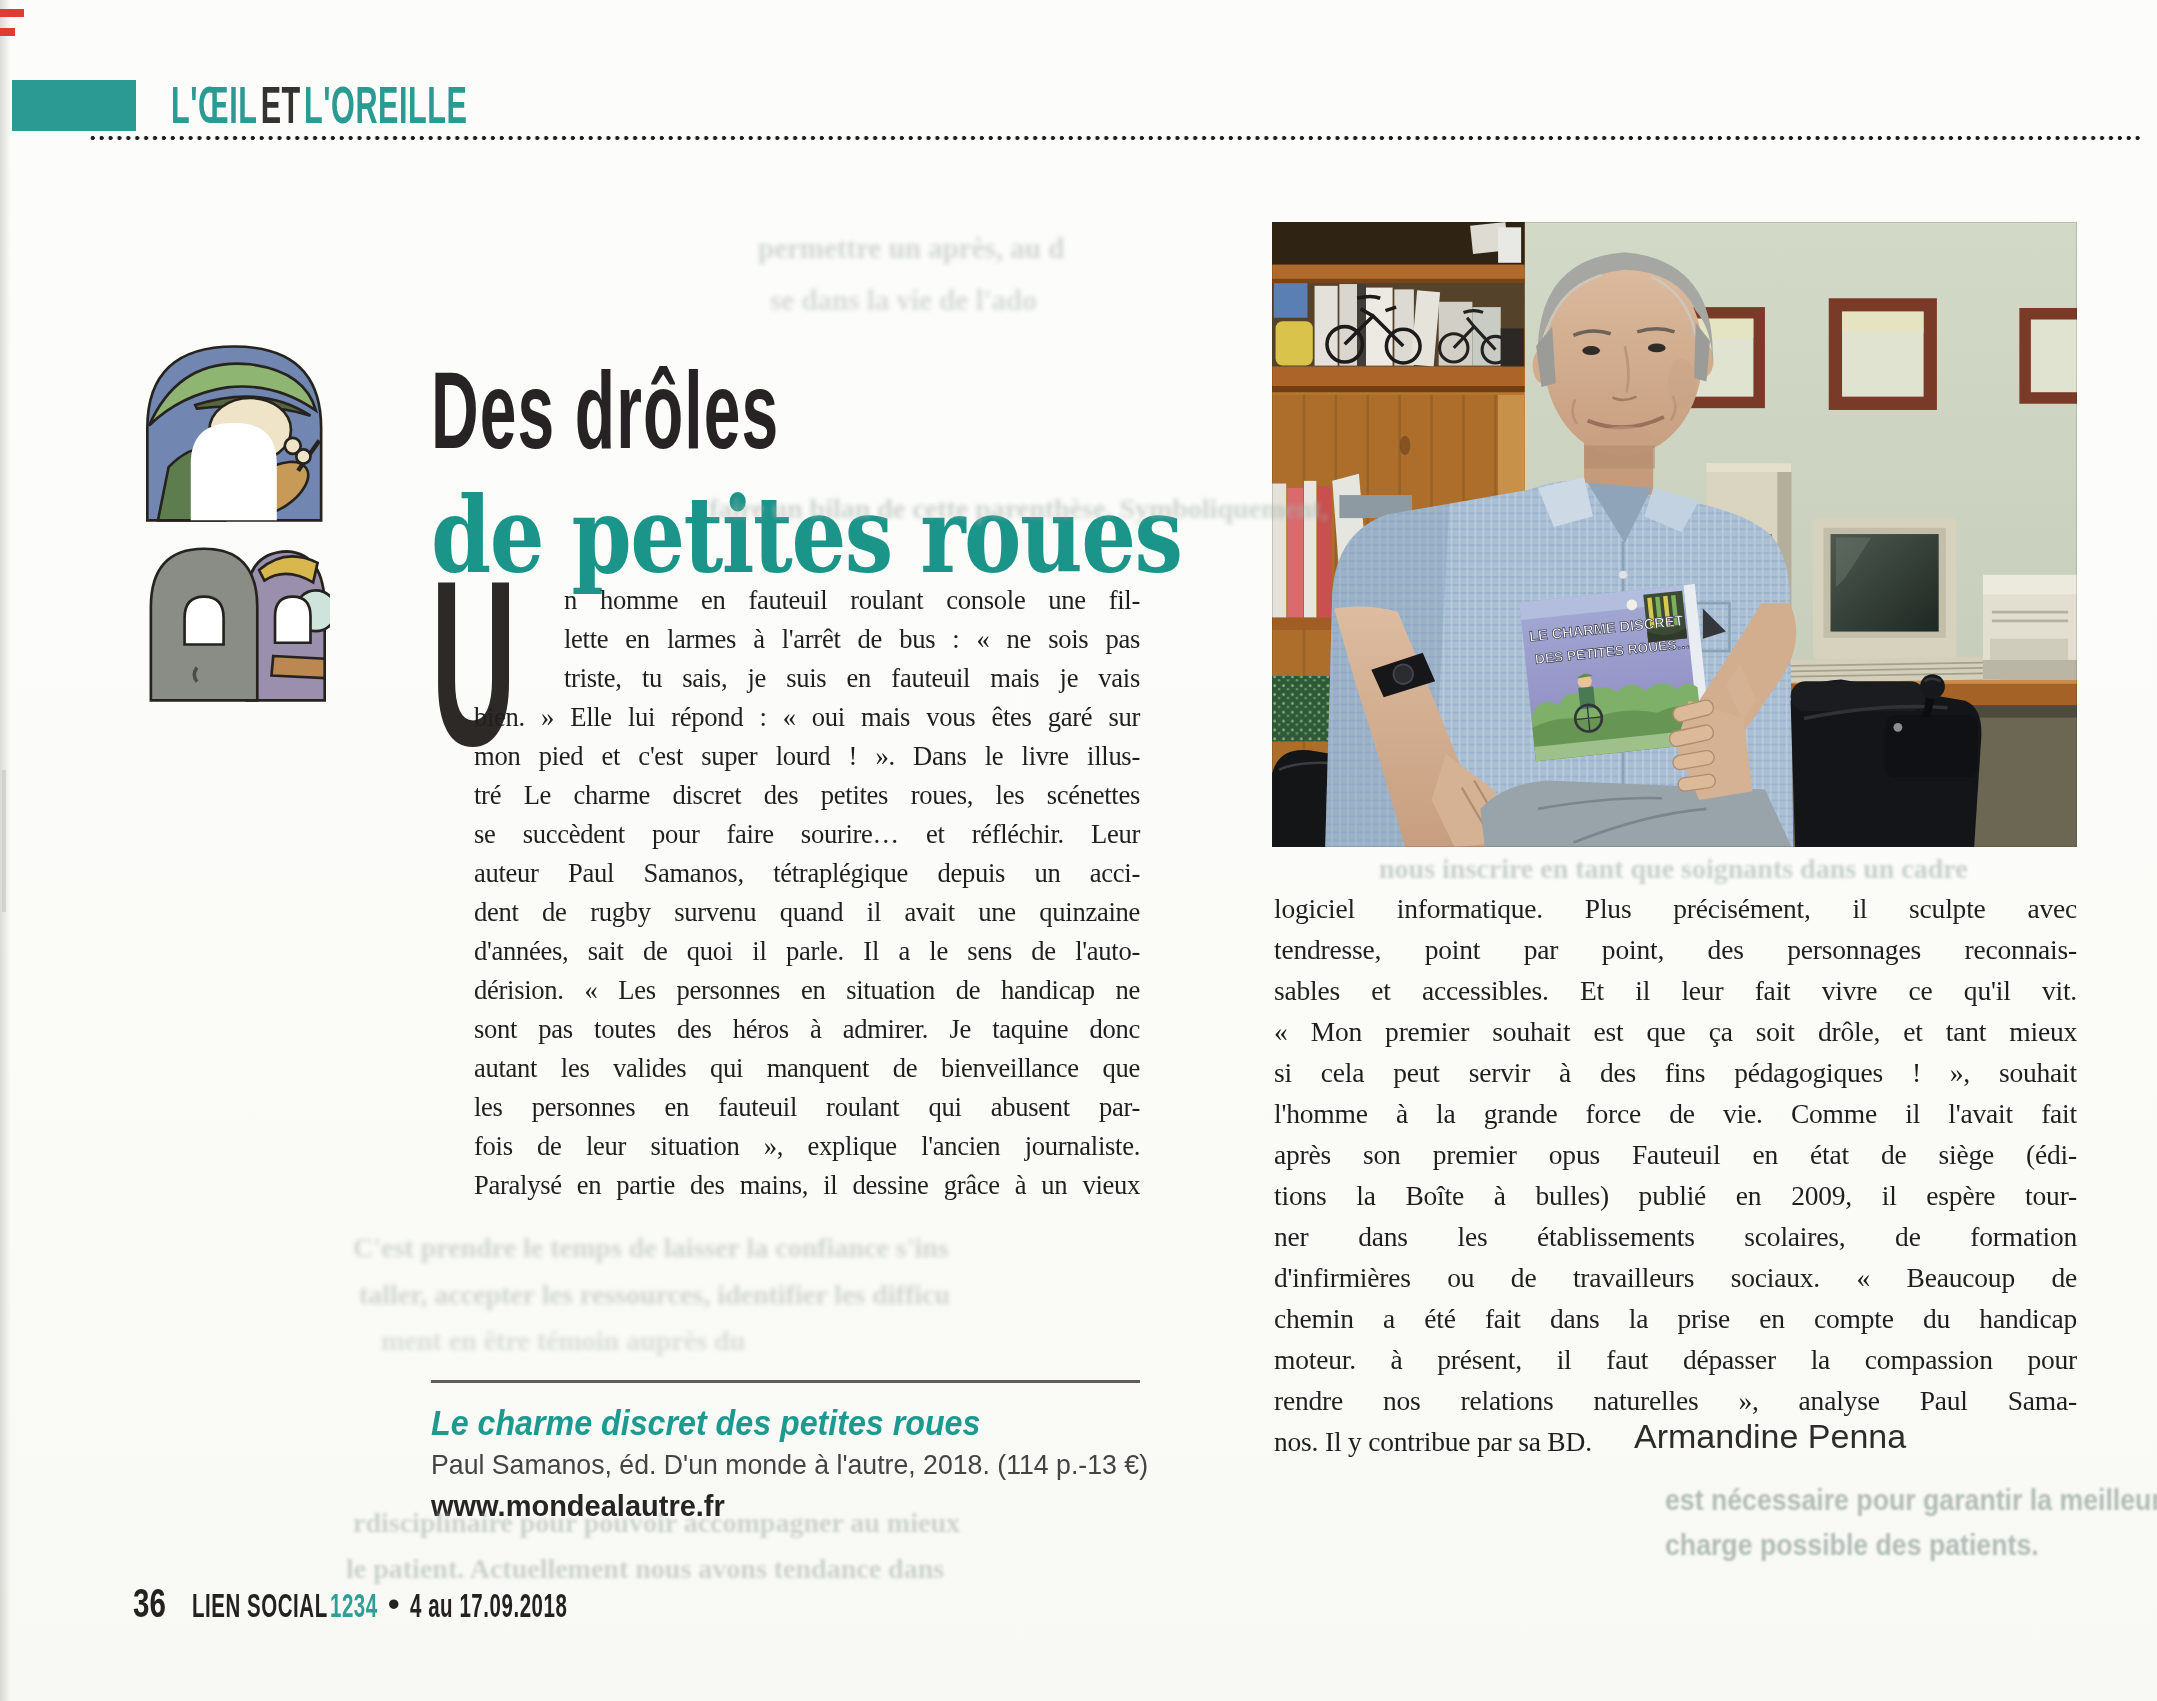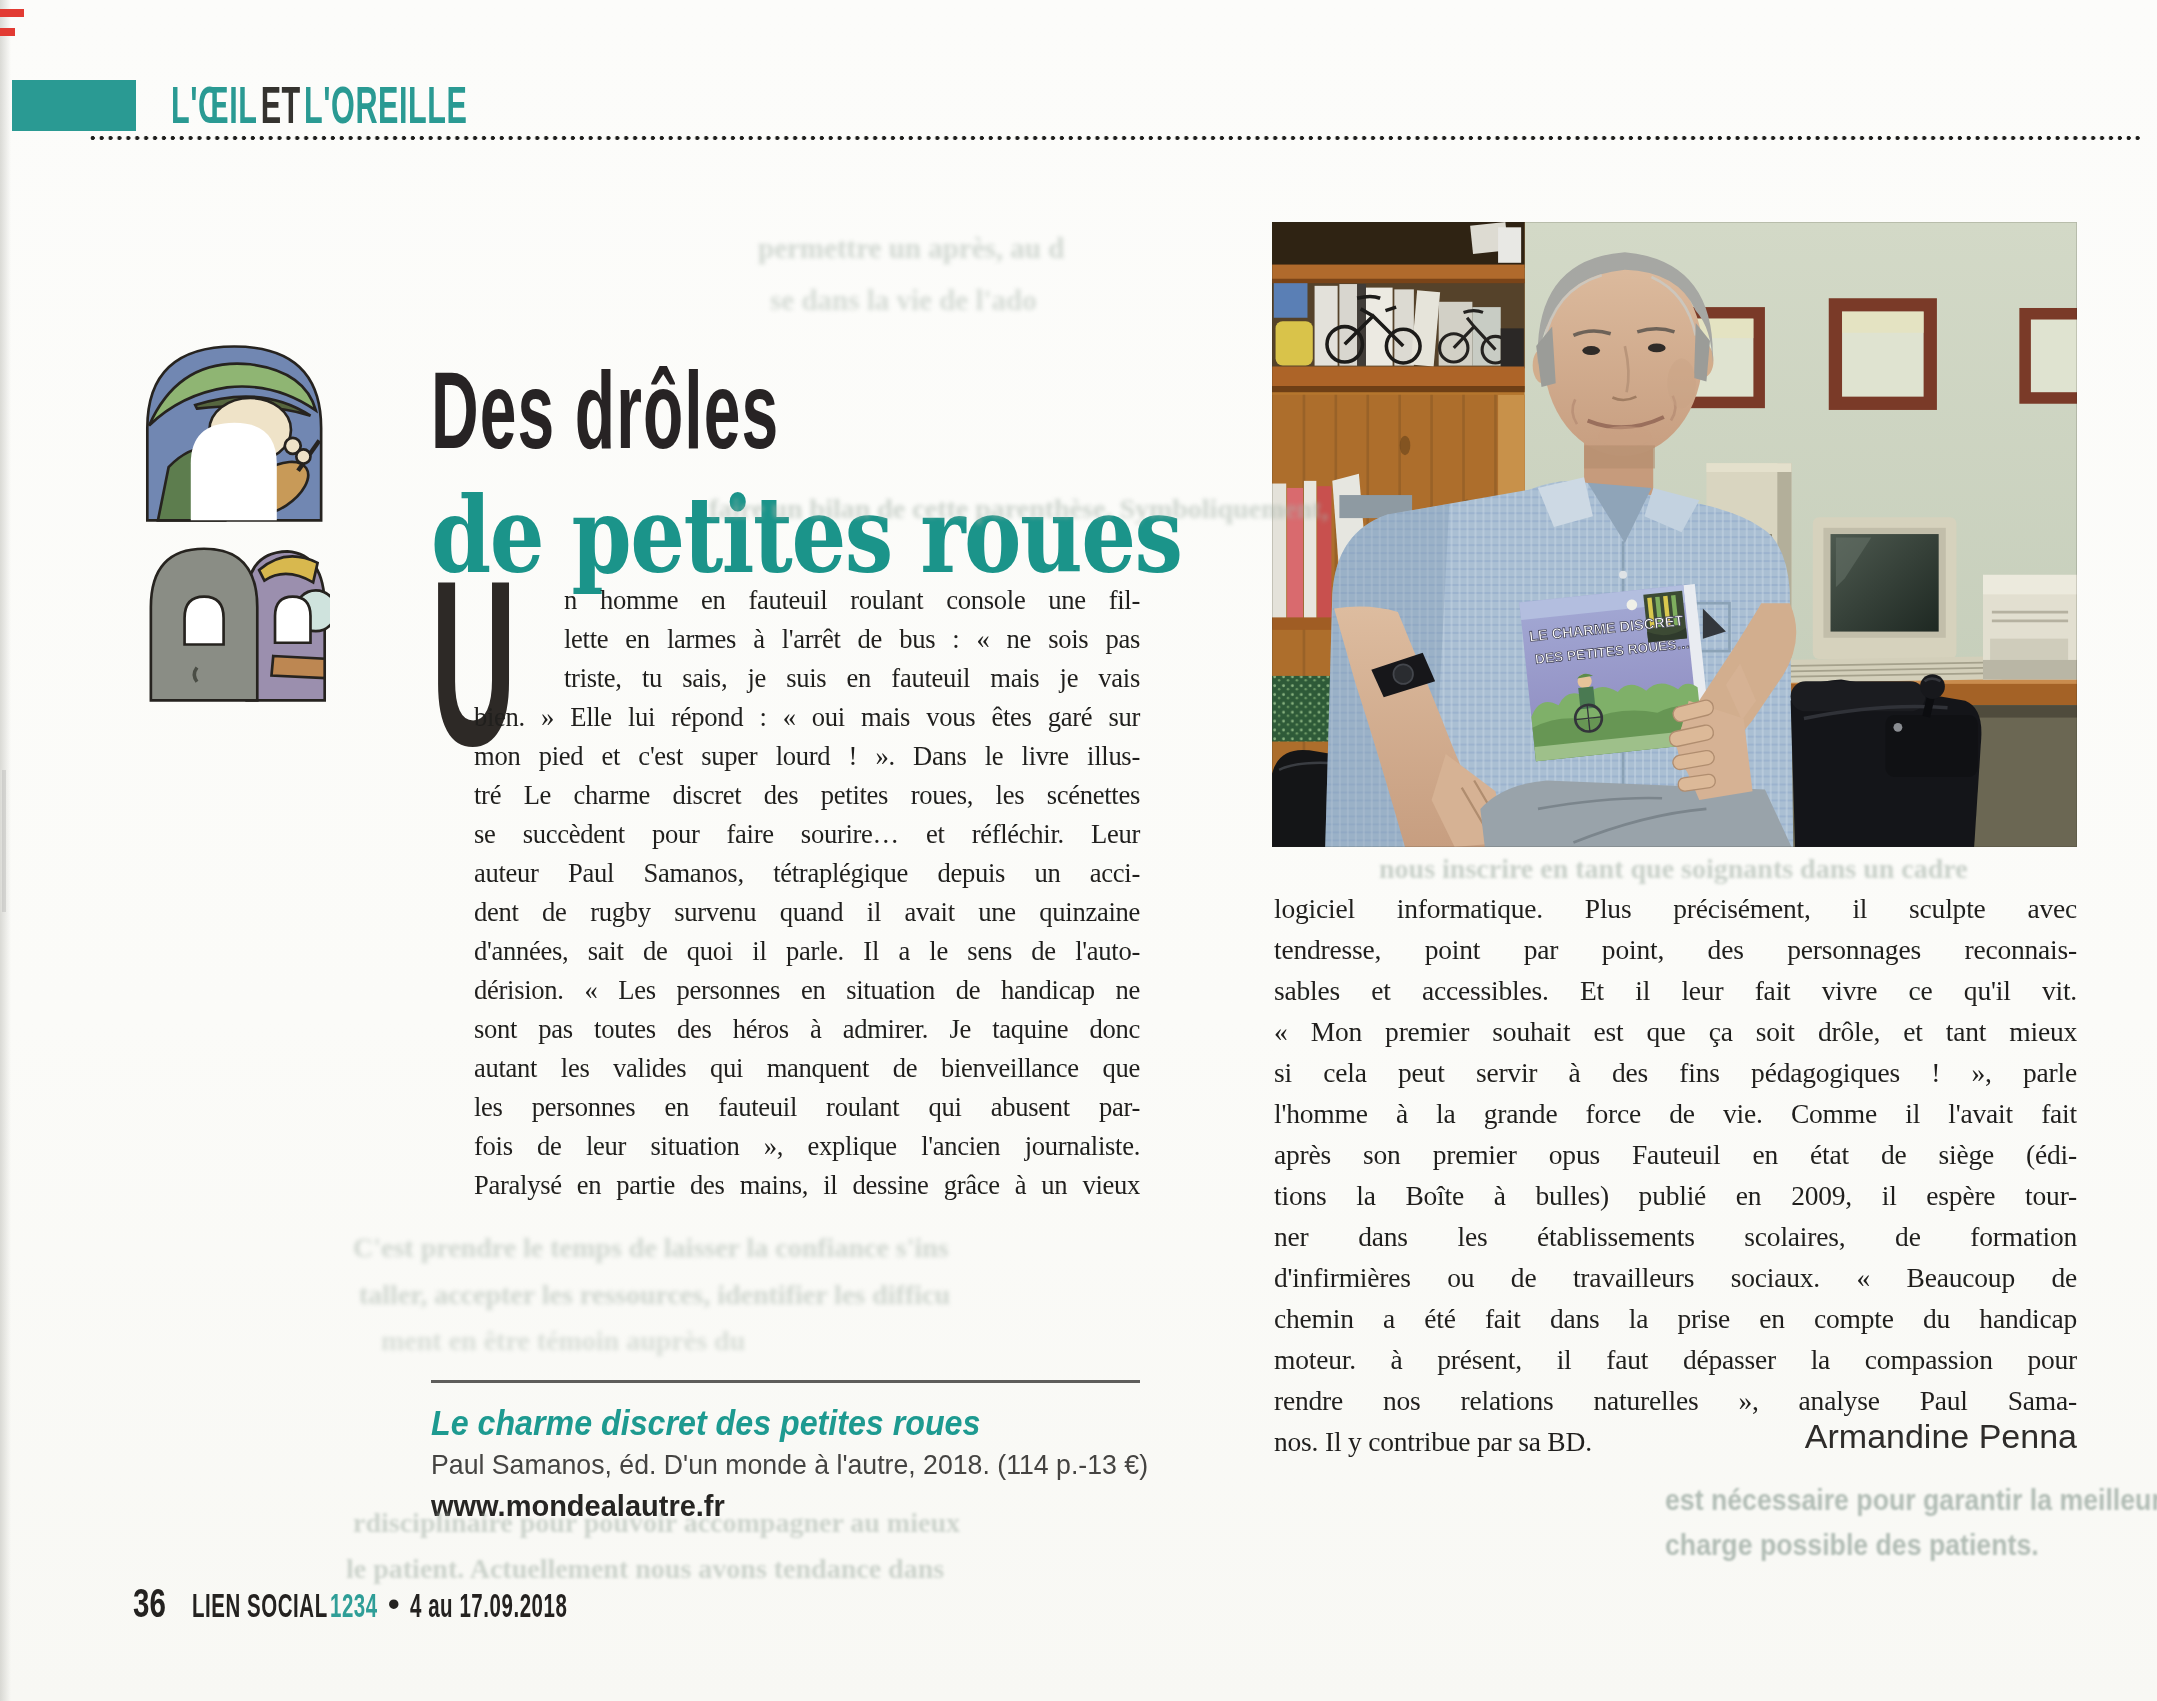--- a/index.html
+++ b/index.html
@@ -25,21 +25,21 @@
   .dropcap{left:431px;top:545px;font-family:"Liberation Sans",sans-serif;font-weight:bold;font-size:236px;line-height:1;color:#2d2926;transform:scaleX(.50);transform-origin:left top;}
   .col{color:#201f1d;}
   .col .tline{text-align:justify;text-align-last:justify;white-space:nowrap;}
   .col .tline.noj{text-align-last:left;}
   .col .tline .it{}
   .col-left{left:431px;top:581px;width:709px;font-size:26.6px;letter-spacing:-0.3px;}
   .col-left .tline{height:39px;line-height:39px;margin-left:43px;}
   .col-left .tline.indent{padding-left:90px;}
   .col-right{left:1274px;top:888px;width:803px;font-size:27.5px;letter-spacing:-0.2px;}
   .col-right .tline{height:41px;line-height:41px;}
-  .byline{left:1634px;top:1417px;width:443px;text-align:right;font-family:"Liberation Sans",sans-serif;font-size:34px;color:#2e2c2a;letter-spacing:0;}
+  .byline{left:1634px;top:1417px;width:443px;font-family:"Liberation Sans",sans-serif;font-size:34px;color:#2e2c2a;letter-spacing:0;}
 
   
   .ref-rule{left:431px;top:1380px;width:709px;height:2.7px;background:#43423f;opacity:.85;}
   .ref-title{left:431px;top:1403px;font-family:"Liberation Sans",sans-serif;font-weight:bold;font-style:italic;font-size:35px;color:#1d9a90;transform:scaleX(.92);transform-origin:left top;white-space:nowrap;}
   .ref-details{left:431px;top:1449px;font-family:"Liberation Sans",sans-serif;font-size:27.5px;color:#454442;transform:scaleX(.97);transform-origin:left top;white-space:nowrap;}
   .ref-url{left:431px;top:1490px;font-family:Liberation Sans, sans-serif;font-weight:bold;font-size:29px;color:#262523;white-space:nowrap;}
 
   
   .ft{font-family:"Liberation Sans",sans-serif;font-weight:bold;transform-origin:left top;white-space:nowrap;color:#242220;}
   .ft-num{left:133px;top:1580px;font-size:41px;transform:scaleX(.72);}
@@ -116,21 +116,21 @@
       <div class="tline"><span class="it">autant les valides qui manquent de bienveillance que</span></div>
       <div class="tline"><span class="it">les personnes en fauteuil roulant qui abusent par-</span></div>
       <div class="tline"><span class="it">fois de leur situation</span><span> », explique l'ancien journaliste.</span></div>
       <div class="tline"><span>Paralysé en partie des mains, il dessine grâce à un vieux</span></div>
     </div>
   <div class="abs col col-right">
       <div class="tline"><span>logiciel informatique. Plus précisément, il sculpte avec</span></div>
       <div class="tline"><span>tendresse, point par point, des personnages reconnais-</span></div>
       <div class="tline"><span>sables et accessibles. Et il leur fait vivre ce qu'il vit.</span></div>
       <div class="tline"><span>« </span><span class="it">Mon premier souhait est que ça soit drôle, et tant mieux</span></div>
-      <div class="tline"><span class="it">si cela peut servir à des fins pédagogiques !</span><span> », parle</span></div>
+      <div class="tline"><span class="it">si cela peut servir à des fins pédagogiques !</span><span> », souhait</span></div>
       <div class="tline"><span>l'homme à la grande force de vie. Comme il l'avait fait</span></div>
       <div class="tline"><span>après son premier opus </span><span class="it">Fauteuil en état de siège</span><span> (édi-</span></div>
       <div class="tline"><span>tions la Boîte à bulles) publié en 2009, il espère tour-</span></div>
       <div class="tline"><span>ner dans les établissements scolaires, de formation</span></div>
       <div class="tline"><span>d'infirmières ou de travailleurs sociaux. « </span><span class="it">Beaucoup de</span></div>
       <div class="tline"><span class="it">chemin a été fait dans la prise en compte du handicap</span></div>
       <div class="tline"><span class="it">moteur. à présent, il faut dépasser la compassion pour</span></div>
       <div class="tline"><span class="it">rendre nos relations naturelles</span><span> », analyse Paul Sama-</span></div>
       <div class="tline noj"><span>nos. Il y contribue par sa BD.</span></div>
     </div>

